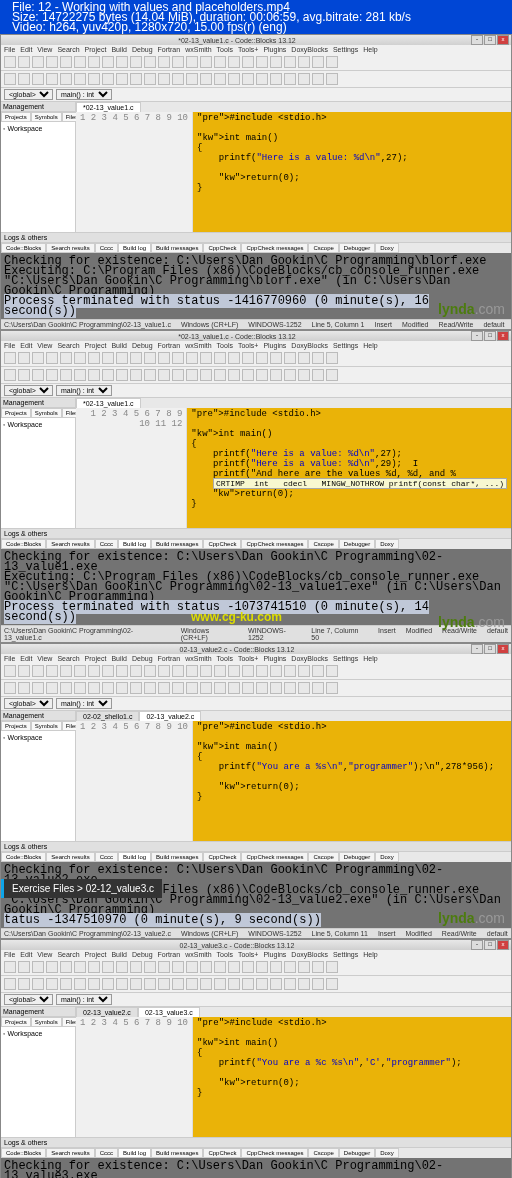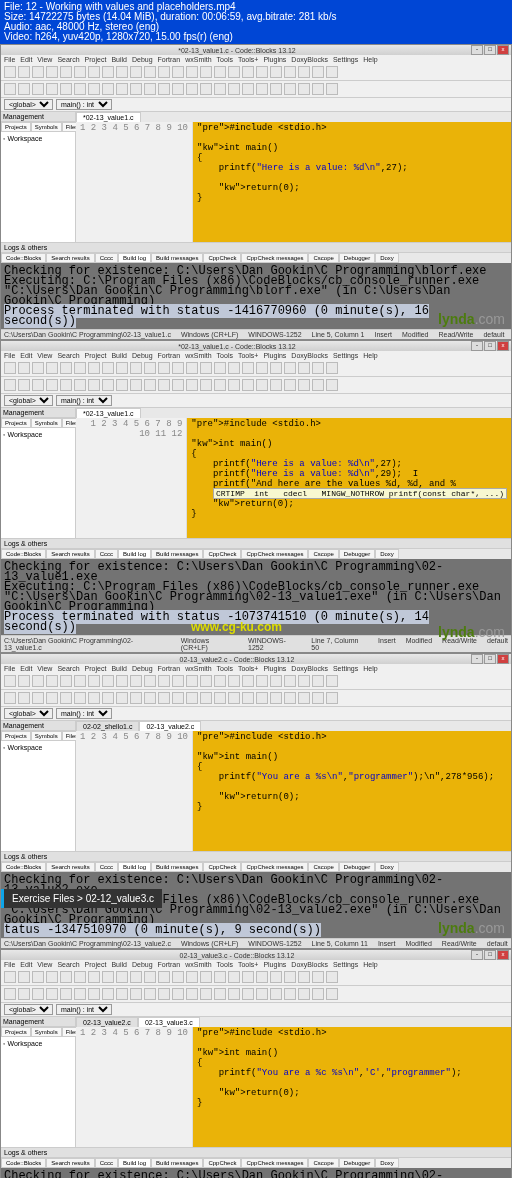--- a/index.html
+++ b/index.html
@@ -1,16 +1,16 @@
 <!DOCTYPE html>
 <html><head>
 <meta charset="utf-8">
 <style>
 body{margin:0;font-family:Tahoma,Arial,sans-serif;font-size:8px;background:#fff;width:512px}
-.video-header{background:#0046d5;color:#fff;padding:2px 4px;font-size:10px;line-height:10px}
+.video-header{background:#0046d5;color:#fff;padding:2px 12px;font-size:12px;line-height:10px}
 .ide{border:1px solid #888;margin:0;position:relative;background:#f0f0f0}
 .titlebar{background:linear-gradient(#e8e8e8,#d0d0d0);height:10px;display:flex;align-items:center;padding:0 2px;font-size:7px}
 .titlebar .title{flex:1;text-align:center;color:#333}
 .titlebar .btns{display:flex;gap:1px}
 .titlebar .btn{width:10px;height:8px;background:#ddd;border:1px solid #999;font-size:6px;text-align:center;line-height:6px}
 .titlebar .btn.close{background:#d04040;color:#fff}
 .menubar{background:#f0f0f0;padding:1px 3px;font-size:7px;color:#333;display:flex;gap:5px}
 .menubar span{cursor:default}
 .toolbar{background:#f0f0f0;padding:2px 3px;display:flex;gap:2px;border-bottom:1px solid #ccc}
 .toolbar .tb{width:10px;height:10px;background:#e8e8e8;border:1px solid #bbb}
@@ -43,21 +43,20 @@
 .statusbar{background:#e0e0e0;font-size:7px;padding:1px 3px;display:flex;gap:10px;color:#333;border-top:1px solid #ccc}
 .overlay{position:absolute;left:0;background:#333;color:#fff;font-size:10px;padding:4px 8px;border-left:3px solid #0ea5e9}
 .cg{position:absolute;color:#dd0;font-size:12px;font-weight:bold}
 </style>
 </head>
 <body>
 
 <div class="video-header">
 <div>File: 12 - Working with values and placeholders.mp4</div>
 <div>Size: 14722275 bytes (14.04 MiB), duration: 00:06:59, avg.bitrate: 281 kb/s</div>
-<div>Audio: aac, 48000 Hz, stereo (eng)</div>
 <div>Video: h264, yuv420p, 1280x720, 15.00 fps(r) (eng)</div>
 </div>
 
 <div class="ide">
  <div class="titlebar">
   <span class="title">*02-13_value1.c - Code::Blocks 13.12</span>
   <span class="btns">
    <span class="btn">-</span>
    <span class="btn">□</span>
    <span class="btn close">x</span>

